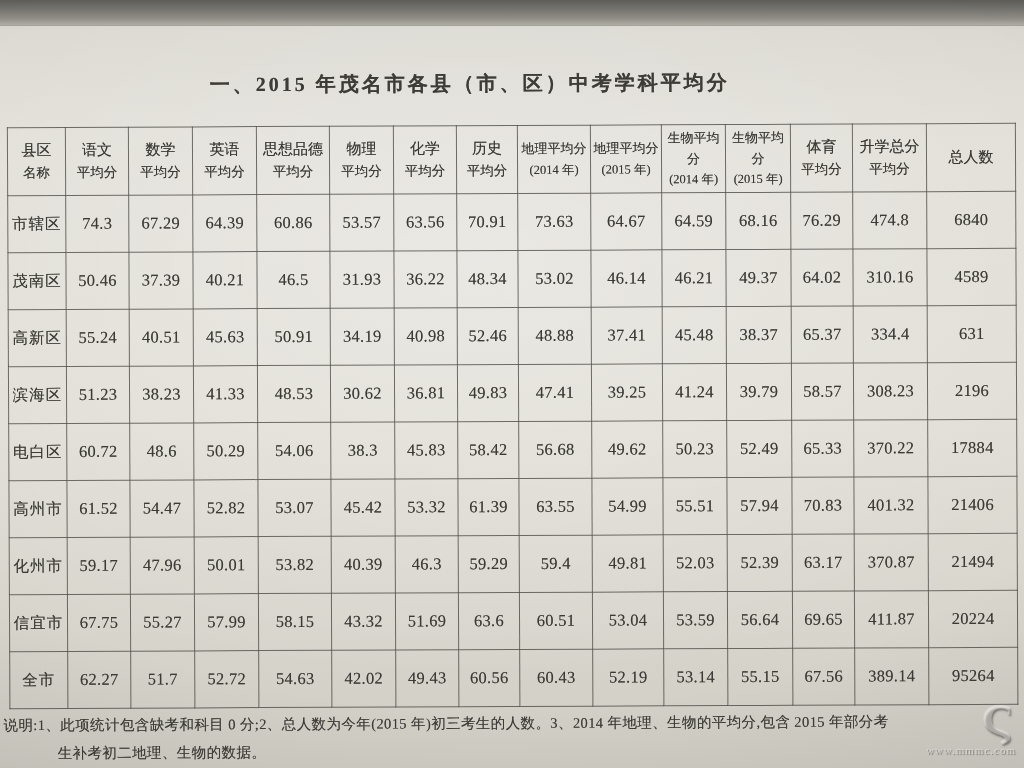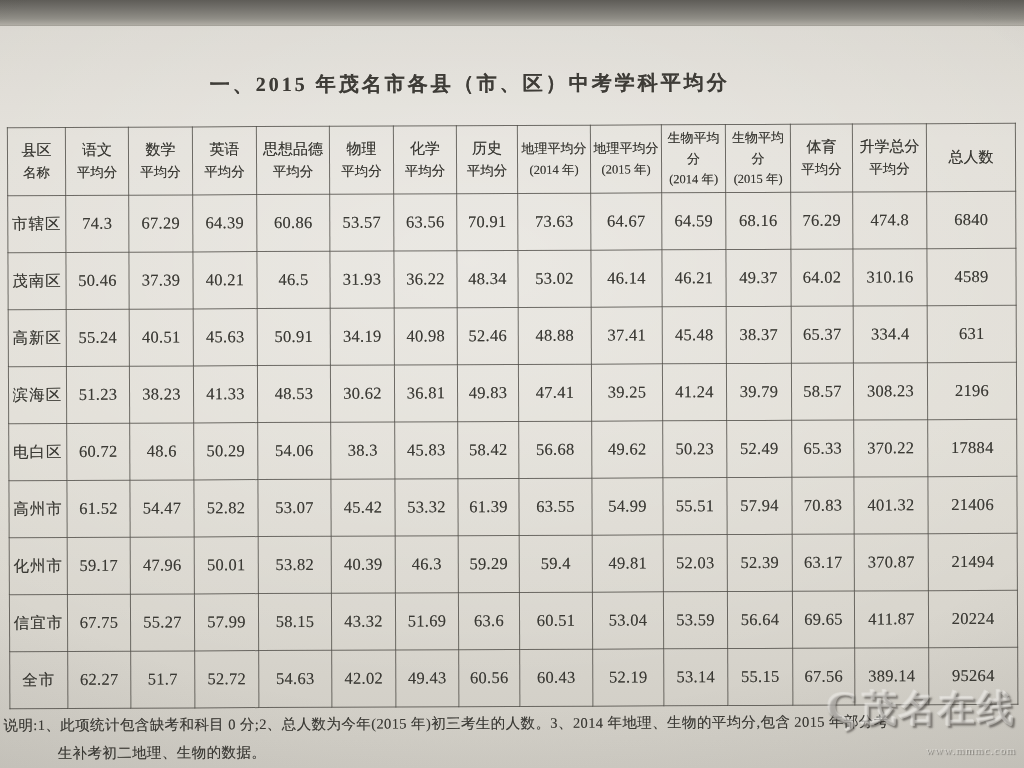--- a/index.html
+++ b/index.html
@@ -67,21 +67,21 @@
     font-size:44px;font-weight:bold;line-height:1;margin-right:2px;
     color:rgba(238,236,230,0.40);
     text-shadow:1px 2px 2px rgba(52,50,45,0.55),-1px -1px 1px rgba(255,255,255,0.35);
   }
   .wm-main{
     font-size:37px;font-weight:bold;letter-spacing:2px;line-height:1;
     color:rgba(238,236,230,0.42);
     text-shadow:2px 2px 2px rgba(52,50,45,0.55),-1px -1px 1px rgba(255,255,255,0.35);
   }
   .wm-url{
-    font-size:11px;letter-spacing:1px;margin-top:14px;
+    font-size:11px;letter-spacing:1px;margin-top:1px;
     color:rgba(240,238,233,0.55);
     text-shadow:1px 1px 1px rgba(52,50,45,0.5);
   }
 </style>
 </head>
 <body>
 
 <div class="photo">
   <div class="top-band"></div>
 
@@ -326,19 +326,18 @@
         </tbody>
     </table>
 
     <div class="note-line note-1">说明:1、此项统计包含缺考和科目 0 分;2、总人数为今年(2015 年)初三考生的人数。3、2014 年地理、生物的平均分,包含 2015 年部分考</div>
     <div class="note-line note-2">生补考初二地理、生物的数据。</div>
   </div>
 
   <div class="watermark">
     <div class="wm-row">
       <span class="wm-logo">Ϛ</span>
-      <span class="wm-main">茂名在线</span>
     </div>
     <div class="wm-url">www.mmmc.com</div>
   </div>
 
   <div class="vignette"></div>
 </div>
 
 </body></html>

